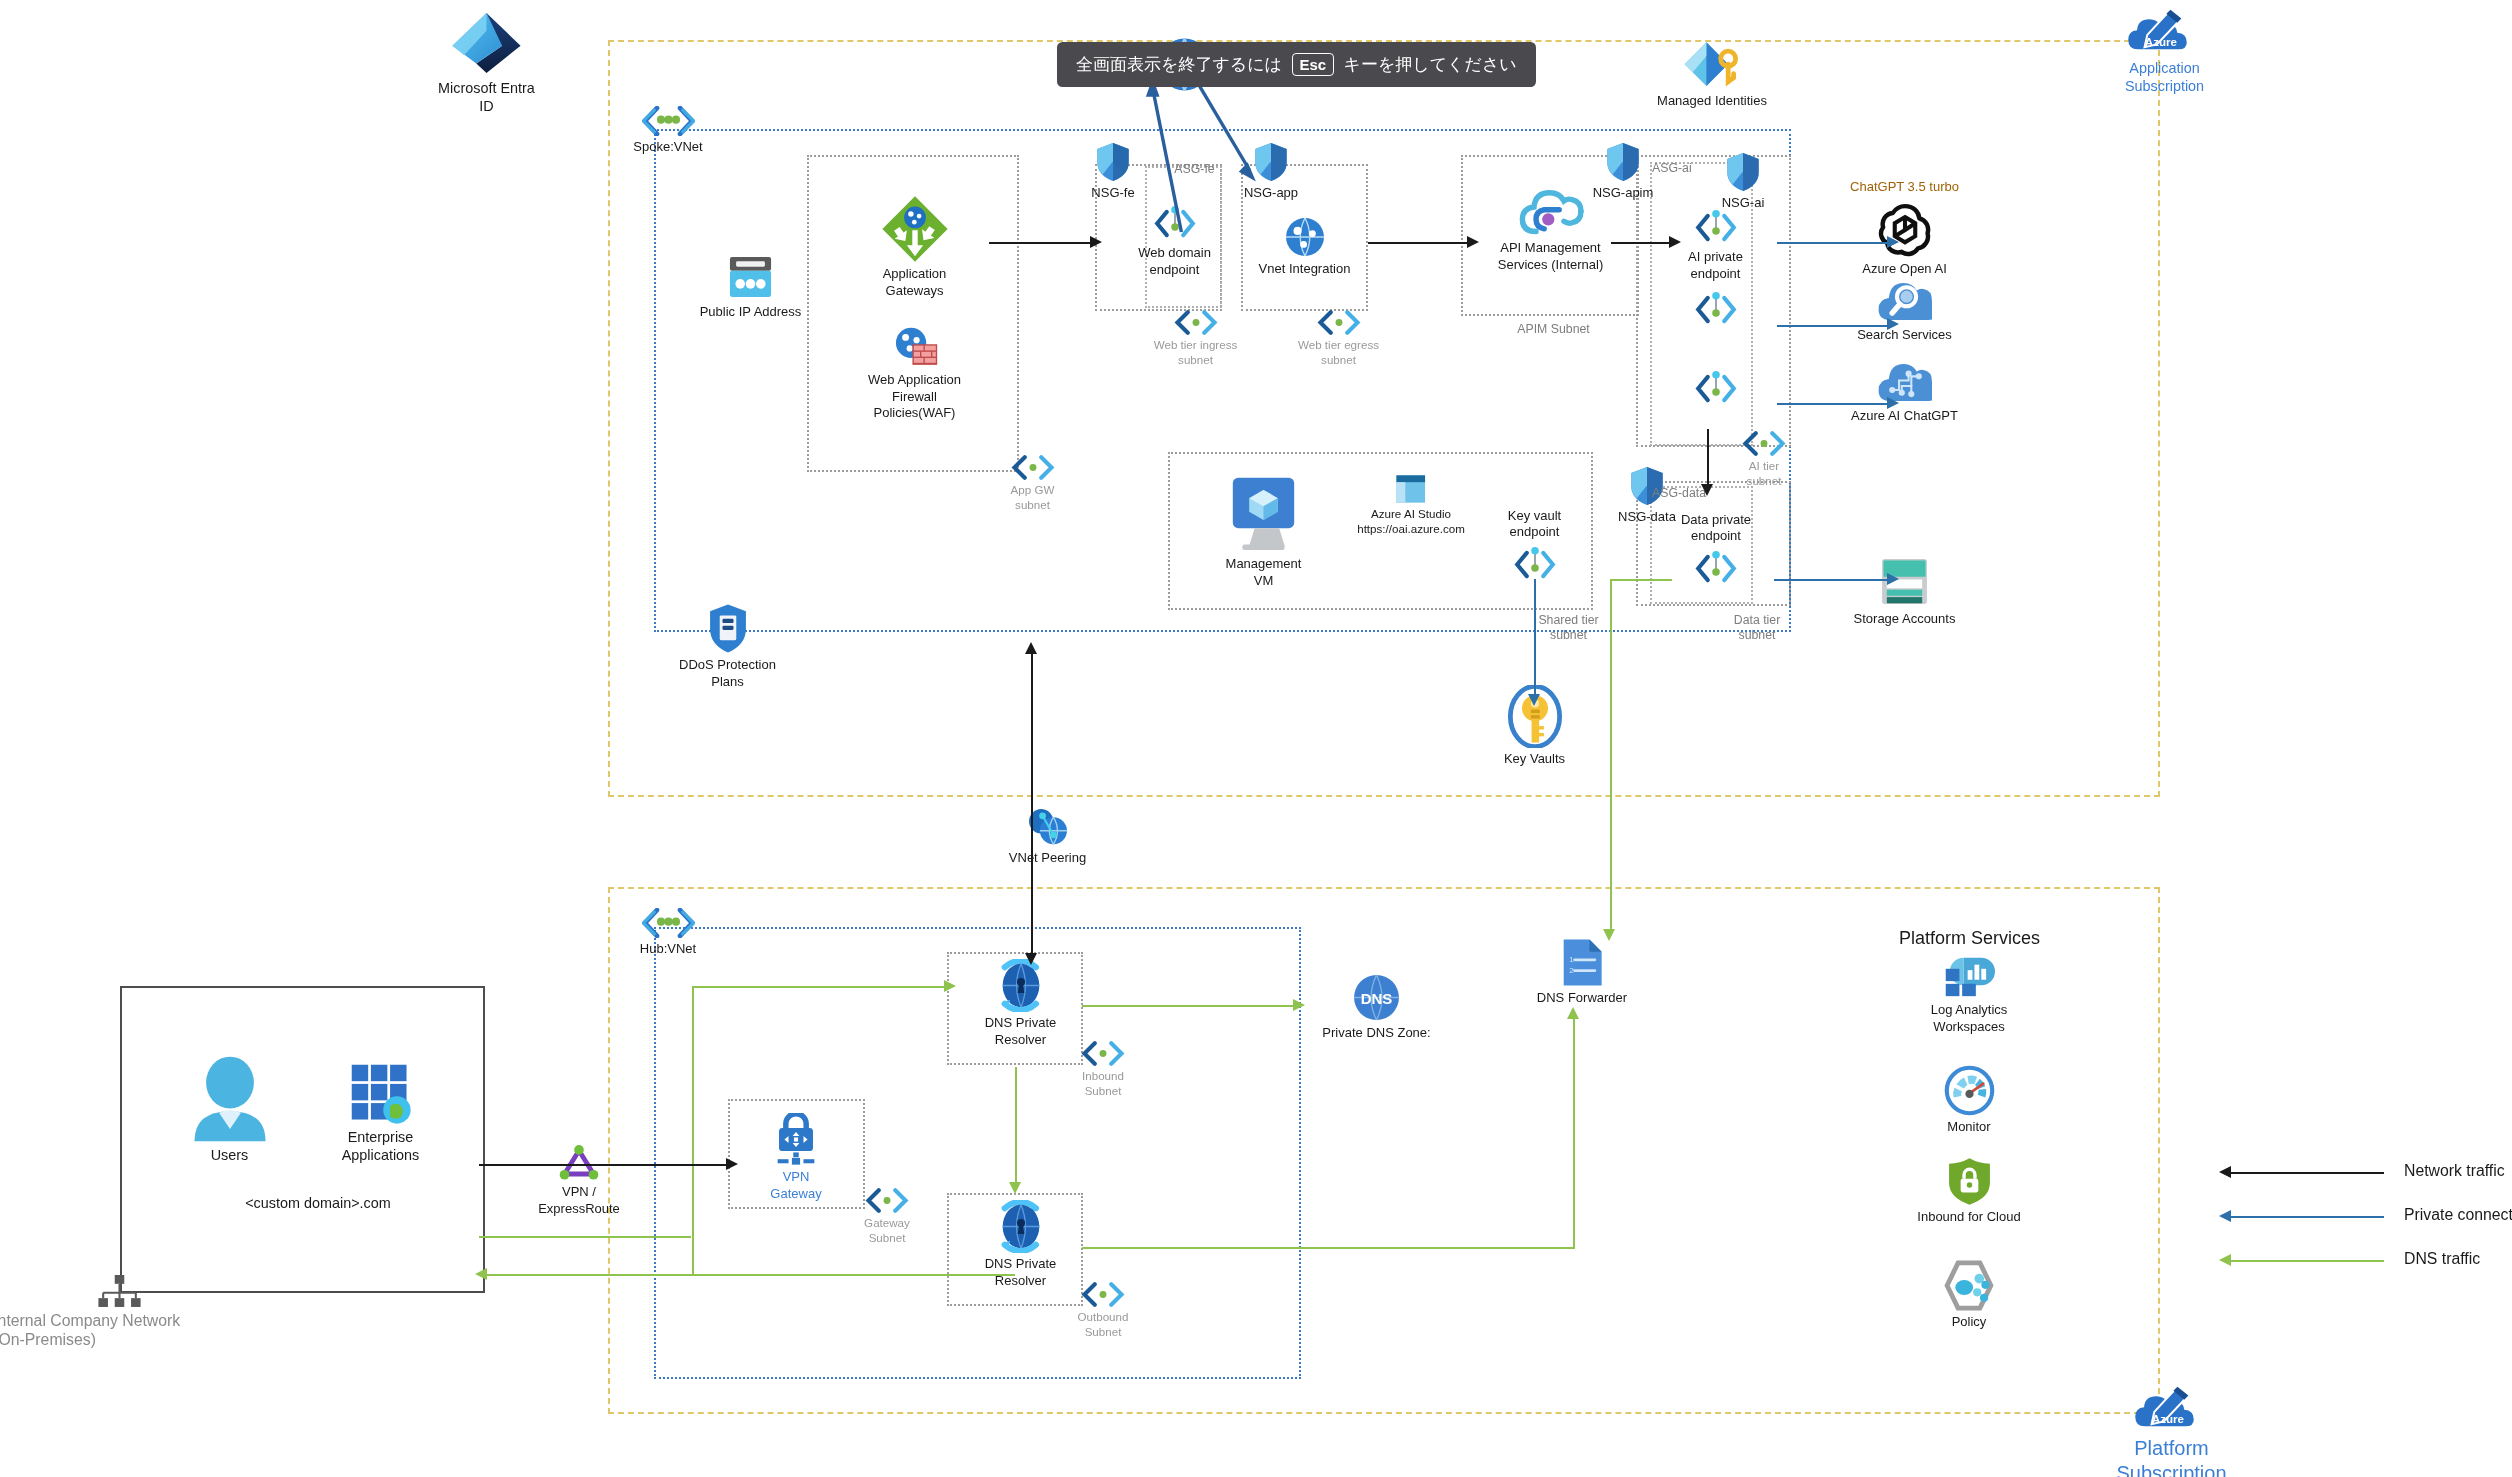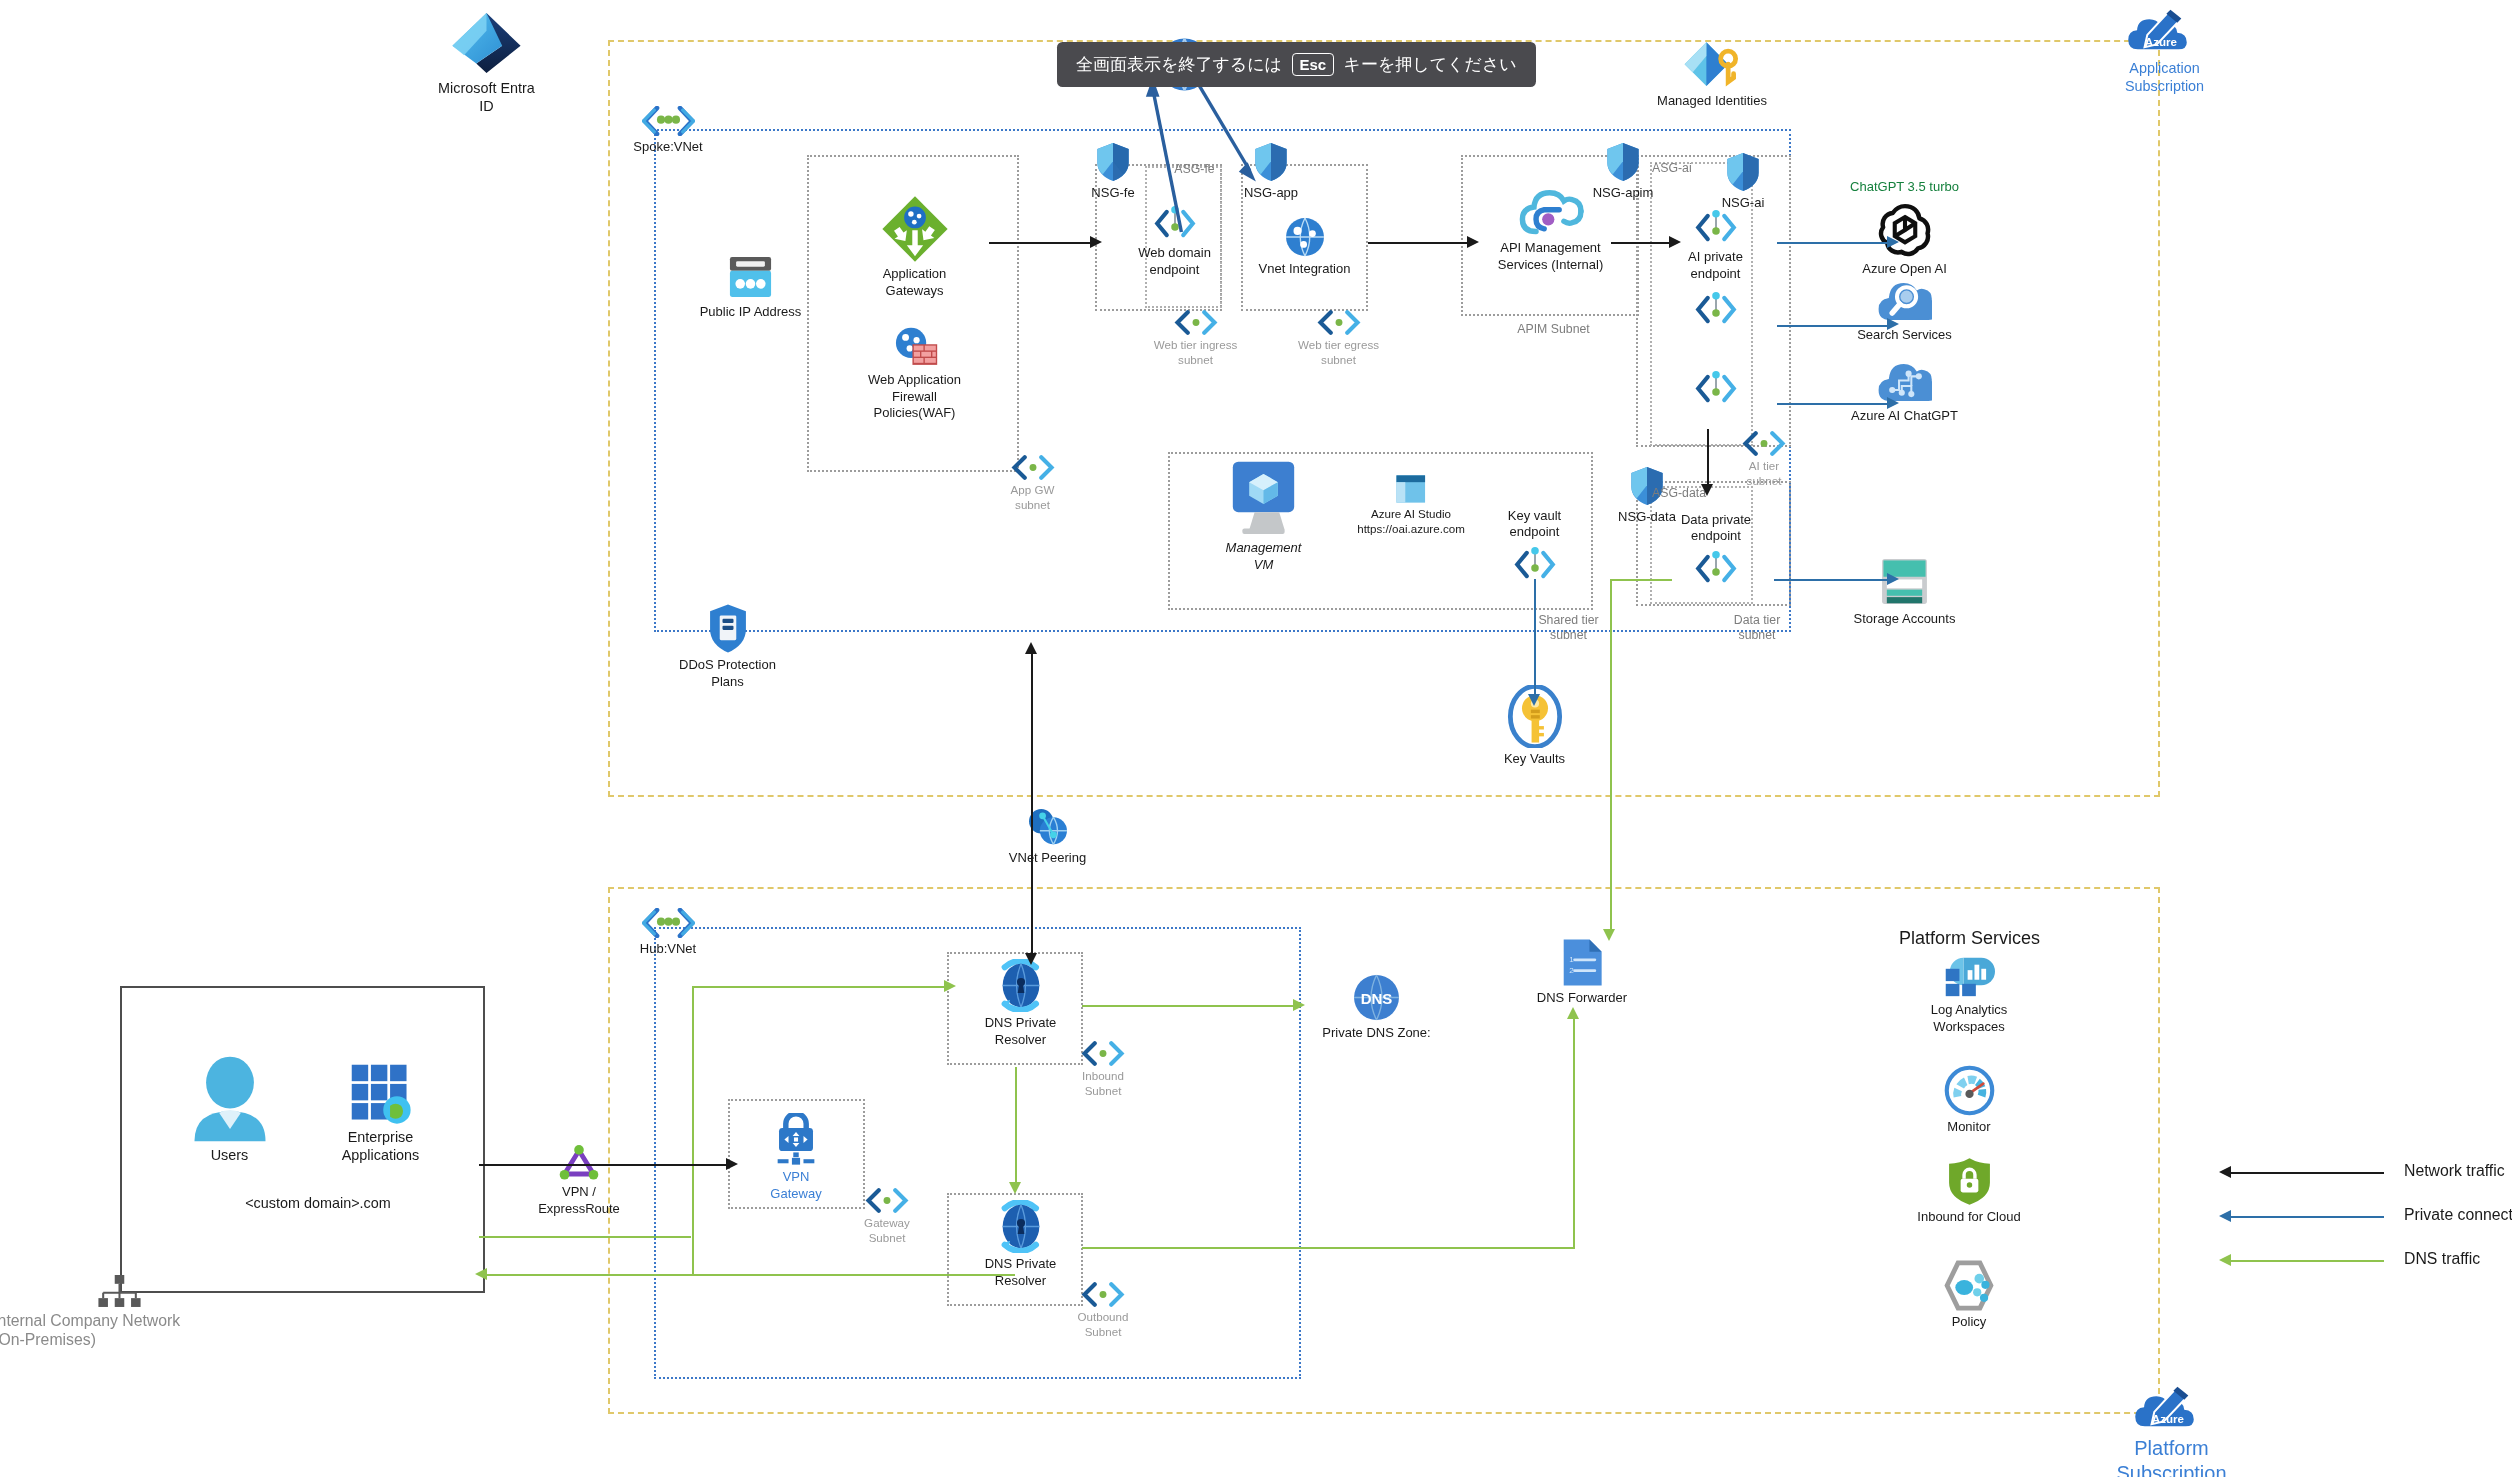--- a/index.html
+++ b/index.html
@@ -405,21 +405,21 @@
 <div class="node" style="left:1709px; top:431px; width:110px;">
   <svg class="icon" width="44" height="25" viewBox="0 0 64 36">
     <path d="M20 3 L5 18 L20 33" stroke="#1a5a96" stroke-width="6" fill="none" stroke-linecap="round"></path>
     <path d="M44 3 L59 18 L44 33" stroke="#45b0e6" stroke-width="6" fill="none" stroke-linecap="round"></path>
     <circle cx="32" cy="18" r="5" fill="#7ab648"></circle>
   </svg>
   <div class="lbl gray sm">AI tier
 subnet</div>
 </div>
 
-<div class="boundary-label dark" style="left:1812px; top:179px; width:185px; color:#15803d; font-size:13px;">ChatGPT 3.5 turbo</div>
+<div class="boundary-label dark" style="left:1812px; top:179px; width:185px; color:#a16207; font-size:13px;">ChatGPT 3.5 turbo</div>
 <div class="node" style="left:1836px; top:202px; width:137px;">
   <svg class="icon" width="56" height="56" viewBox="0 0 82 82">
     <path d="M41 6 C53 6 61 14 62 24 C72 27 77 36 74 46 C77 56 70 66 60 68 C55 76 44 79 36 73
              C26 76 16 70 15 60 C6 56 3 45 9 37 C6 27 13 17 23 16 C28 9 34 6 41 6 Z" fill="none" stroke="#0f0f0f" stroke-width="6.5" stroke-linejoin="round"></path>
     <path d="M41 22 L56 31 L56 50 L41 59 L26 50 L26 31 Z" fill="none" stroke="#0f0f0f" stroke-width="6"></path>
     <path d="M41 22 L41 41 L26 50 M41 41 L56 31" stroke="#0f0f0f" stroke-width="6" fill="none"></path>
   </svg>
   <div class="lbl">Azure Open AI</div>
 </div>
 
@@ -479,21 +479,21 @@
   <svg class="icon" width="53" height="53" viewBox="0 0 78 78">
     <rect x="6" y="6" width="66" height="66" rx="4" fill="#c9cccf"></rect>
     <rect x="8" y="8" width="62" height="24" fill="#45bfae"></rect>
     <rect x="13" y="36" width="52" height="13" fill="#ffffff"></rect>
     <rect x="13" y="51" width="52" height="9" fill="#45bfae"></rect>
     <rect x="13" y="62" width="52" height="9" fill="#21756b"></rect>
   </svg>
   <div class="lbl">Storage Accounts</div>
 </div>
 
-<div class="node" style="left:1195px; top:460px; width:137px;font-style:italic;">
+<div class="node" style="left:1195px; top:476px; width:137px;">
   <svg class="icon" width="75" height="77" viewBox="0 0 110 112">
     <rect x="10" y="2" width="90" height="74" rx="8" fill="#3d7fd0"></rect>
     <path d="M55 20 L76 32 L76 52 L55 64 L34 52 L34 32 Z" fill="#9fd9f5"></path>
     <path d="M55 20 L76 32 L55 44 L34 32 Z" fill="#d6f0fc"></path>
     <path d="M55 44 L76 32 L76 52 L55 64 Z" fill="#63b9e8"></path>
     <path d="M42 76 h36 l8 26 h-52 Z" fill="#c4c7c9"></path>
     <rect x="24" y="100" width="62" height="8" rx="3" fill="#c4c7c9"></rect>
   </svg>
   <div class="lbl">Management
 VM</div>

